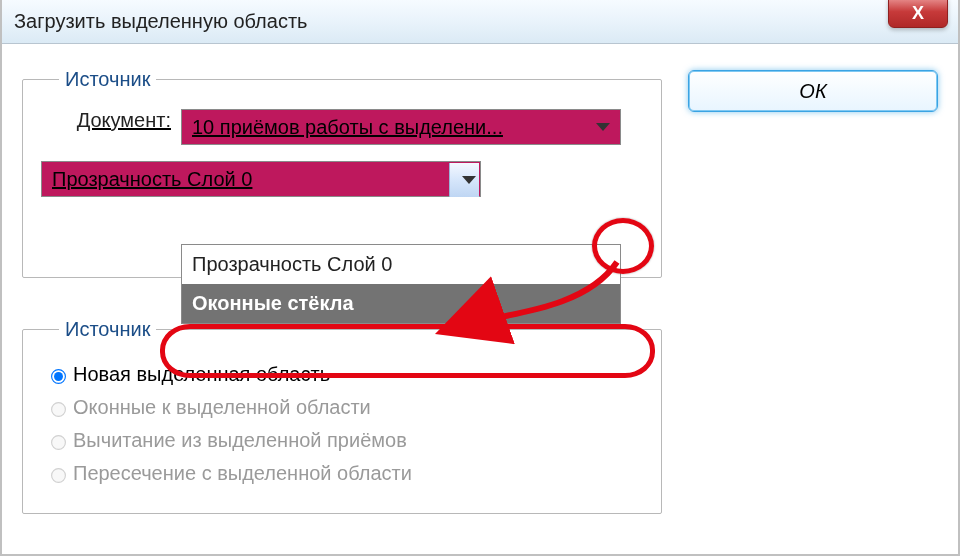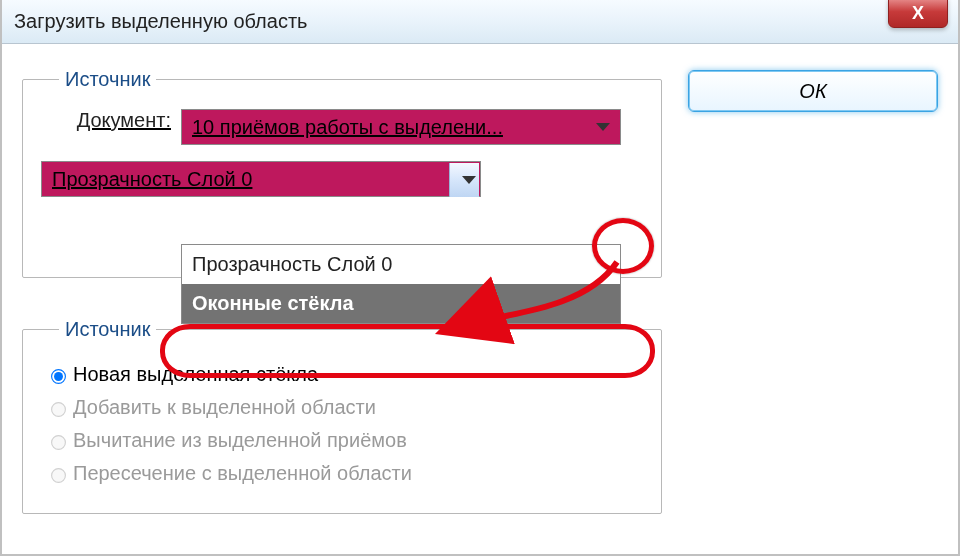--- a/index.html
+++ b/index.html
@@ -259,25 +259,25 @@
     <div class="dropdown">
       <div class="option">Прозрачность Слой 0</div>
       <div class="option selected">Оконные стёкла</div>
     </div>
 
     <fieldset class="operation-fs">
       <legend>Источник</legend>
 
       <label class="radio-line">
         <input type="radio" name="op" checked="" style="">
-        <span>Новая выделенная стёкла</span>
+        <span>Новая выделенная область</span>
       </label>
       <label class="radio-line disabled">
         <input type="radio" name="op" disabled="" style="">
-        <span>Добавить к выделенной области</span>
+        <span>Оконные к выделенной области</span>
       </label>
       <label class="radio-line disabled">
         <input type="radio" name="op" disabled="" style="">
         <span>Вычитание из выделенной приёмов</span>
       </label>
       <label class="radio-line disabled">
         <input type="radio" name="op" disabled="" style="">
         <span>Пересечение с выделенной области</span>
       </label>
     </fieldset>

